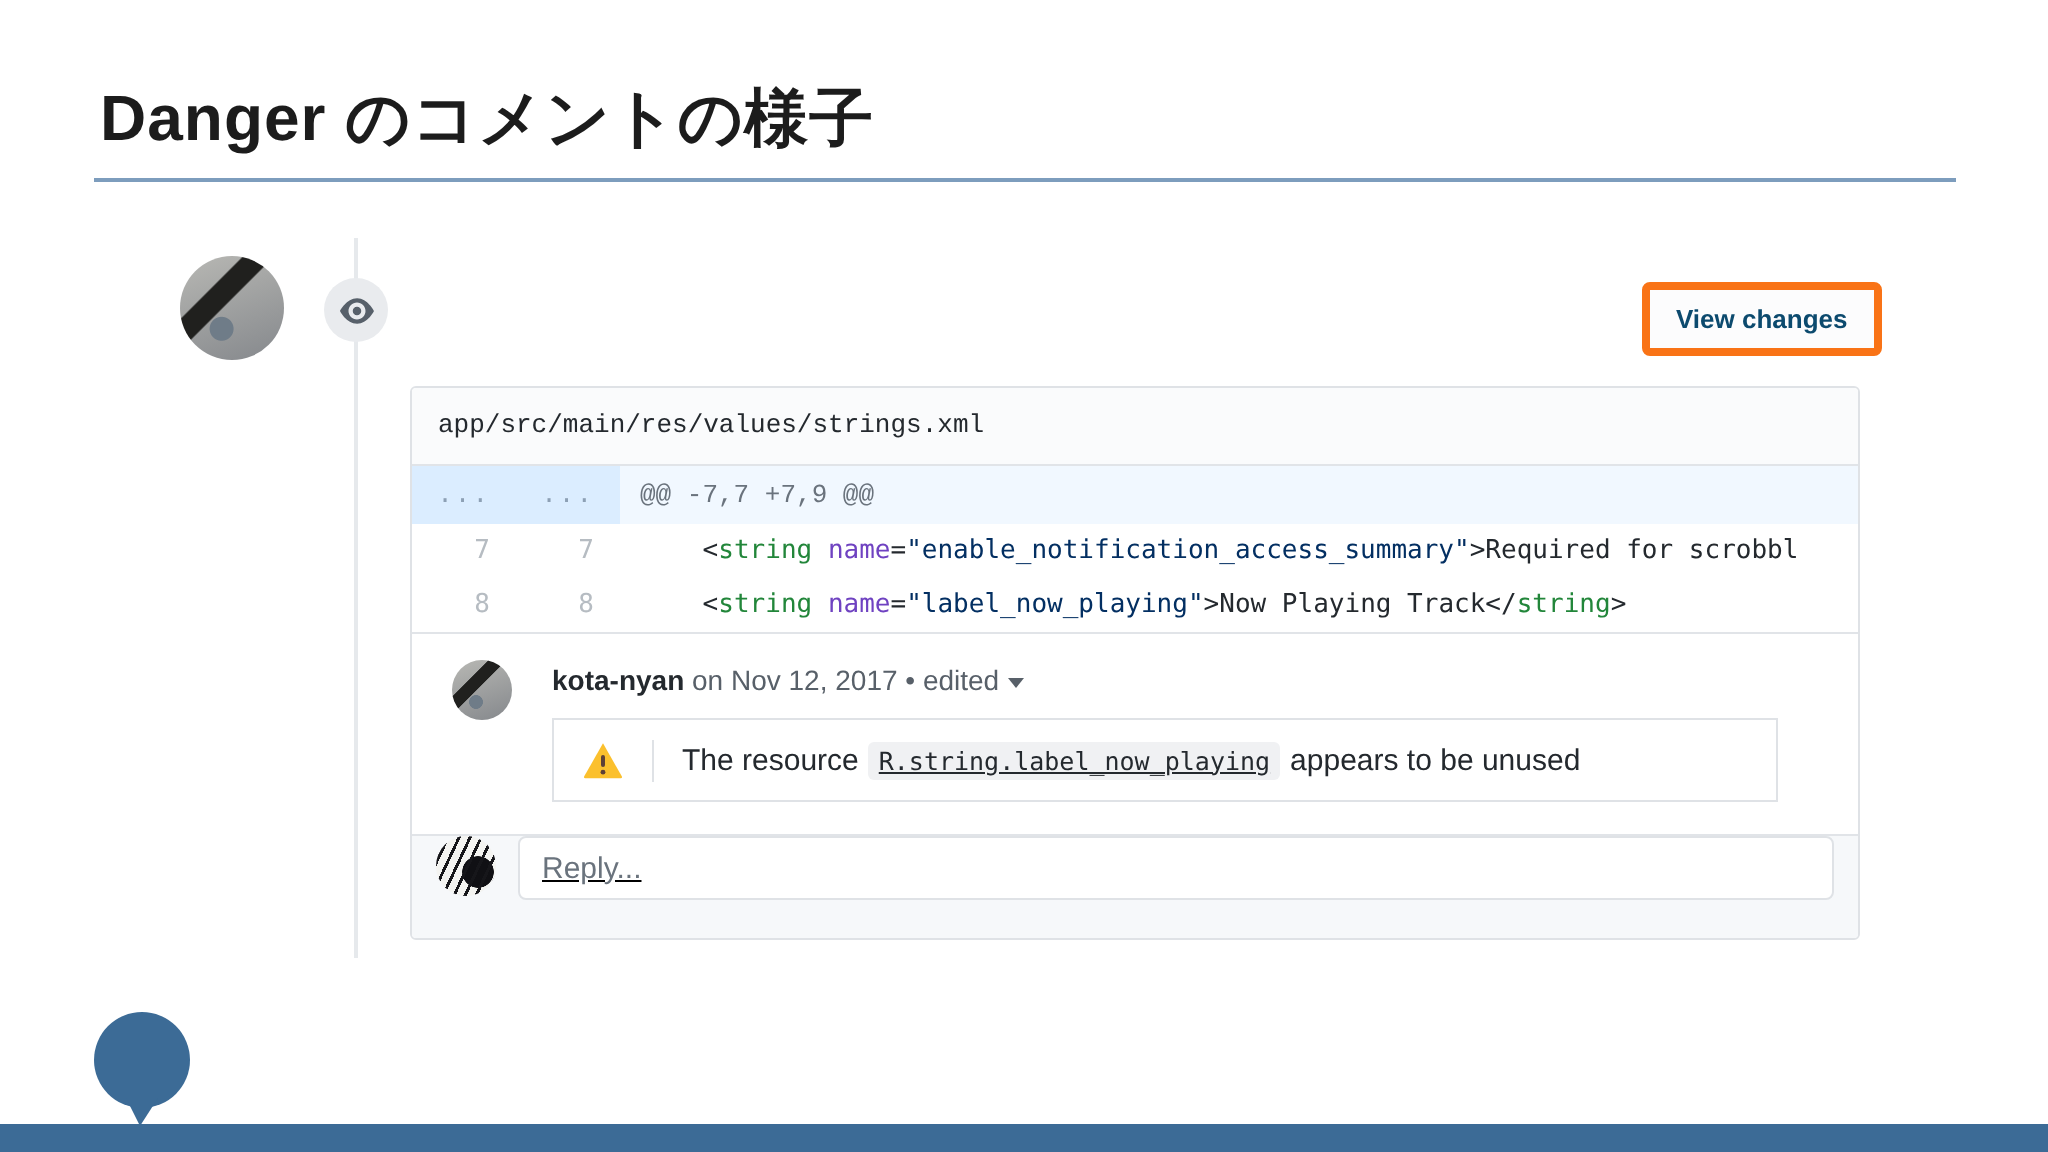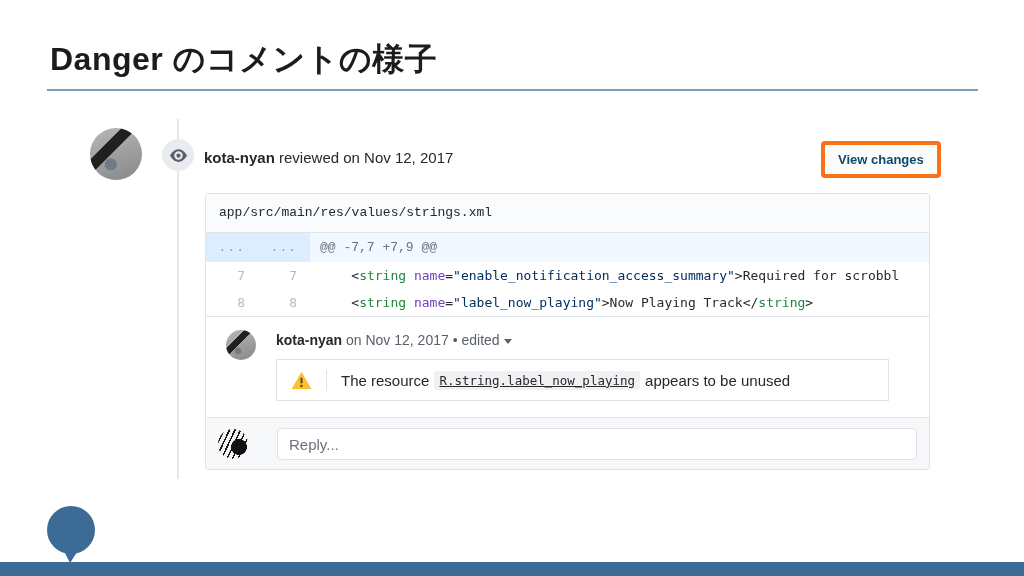--- a/index.html
+++ b/index.html
@@ -77,22 +77,22 @@
                  display:flex; align-items:center; background:#fff; }
   .warning-icon-cell { width:50px; border-right:1px solid #dfe2e6; display:flex;
                        align-items:center; justify-content:center; }
   .warning-icon-cell svg { width:21px; height:21px; }
   .warning-text-cell { flex:1; display:flex; align-items:center; padding-left:14px;
                        font-size:15px; color:#24292e; }
   .code-chip { font-family:"DejaVu Sans Mono", monospace; font-size:12.5px;
                background:#f0f1f3; border-radius:3px; padding:2px 5px; margin:0 5px;
                color:#24292e;text-decoration:underline; }
 
-  .reply-section { height:52px; background:#f6f8fa; display:flex; align-items:center;
-                   padding:0 12px; gap:29px; }
+  .reply-section { height:52px; background:#f6f8fa; display:flex; align-items:flex-start;
+                   padding:0 12px; gap:11px;text-decoration:underline; }
   .reply-avatar { width:30px; height:30px; flex:0 0 30px; }
   .reply-input { flex:1; height:32px; border:1px solid #dfe2e6; border-radius:4px;
                  background:#fff; padding:0 11px; font-size:15px; color:#24292e;
                  font-family:"Liberation Sans", sans-serif; outline:none; }
   .reply-input::placeholder { color:#6a737d; opacity:1; }
 </style>
 </head>
 <body>
 
 <div class="stage">
@@ -103,24 +103,20 @@
   <div class="timeline-line"></div>
 
   <span class="avatar avatar-photo top-avatar"></span>
 
   <div class="eye-badge">
     <svg viewBox="0 0 16 16" aria-hidden="true">
       <path d="M8.06 2C3 2 0 8 0 8s3 6 8.06 6C13 14 16 8 16 8s-3-6-7.94-6zM8 12c-2.2 0-4-1.78-4-4 0-2.2 1.8-4 4-4 2.22 0 4 1.8 4 4 0 2.22-1.78 4-4 4zm2-4c0 1.11-.89 2-2 2-1.11 0-2-.89-2-2 0-1.11.89-2 2-2 1.11 0 2 .89 2 2z"></path>
     </svg>
   </div>
 
-  <div class="review-header-text">
-    <span class="author">kota-nyan</span>
-    <span>reviewed on Nov 12, 2017</span>
-  </div>
 
   <button class="btn-view-changes">View changes</button>
 
   <div class="main-box">
 
     <div class="file-header mono">
       <span>app/src/main/res/values/strings.xml</span>
     </div>
 
     <div class="hunk-row mono">

